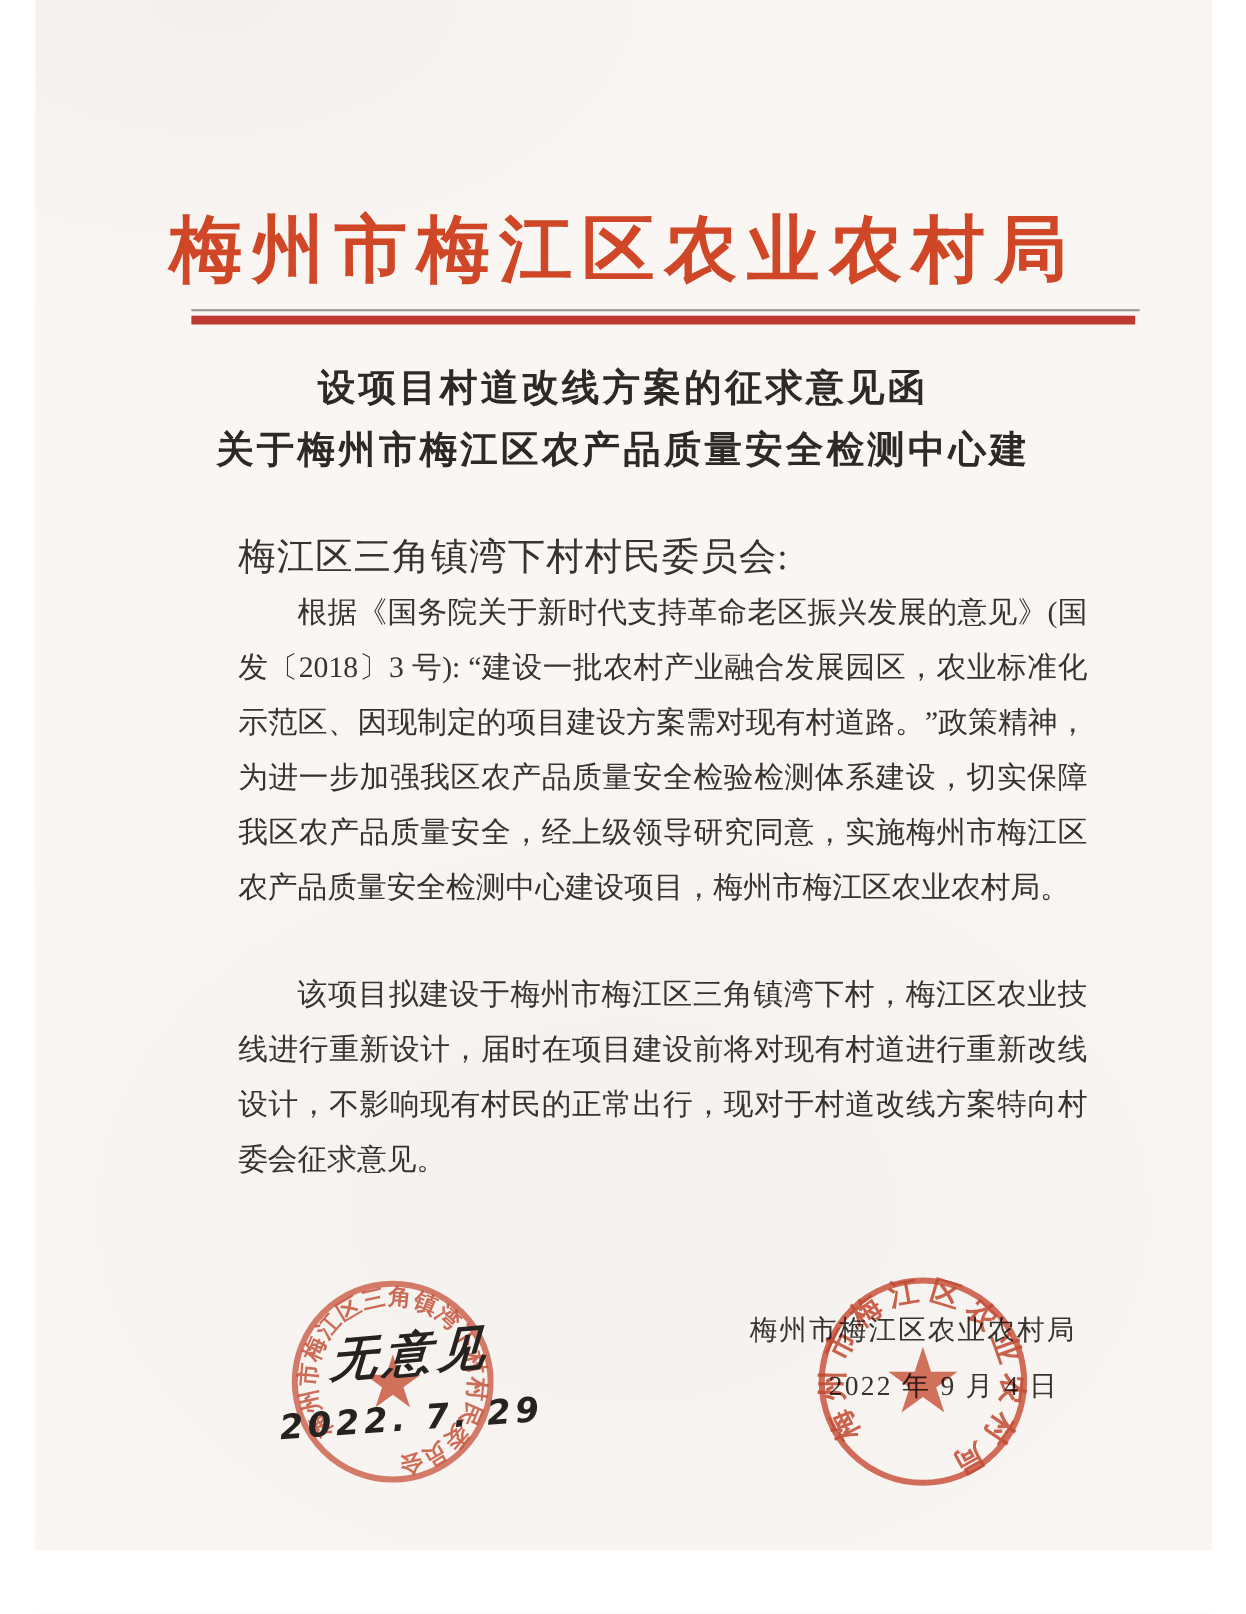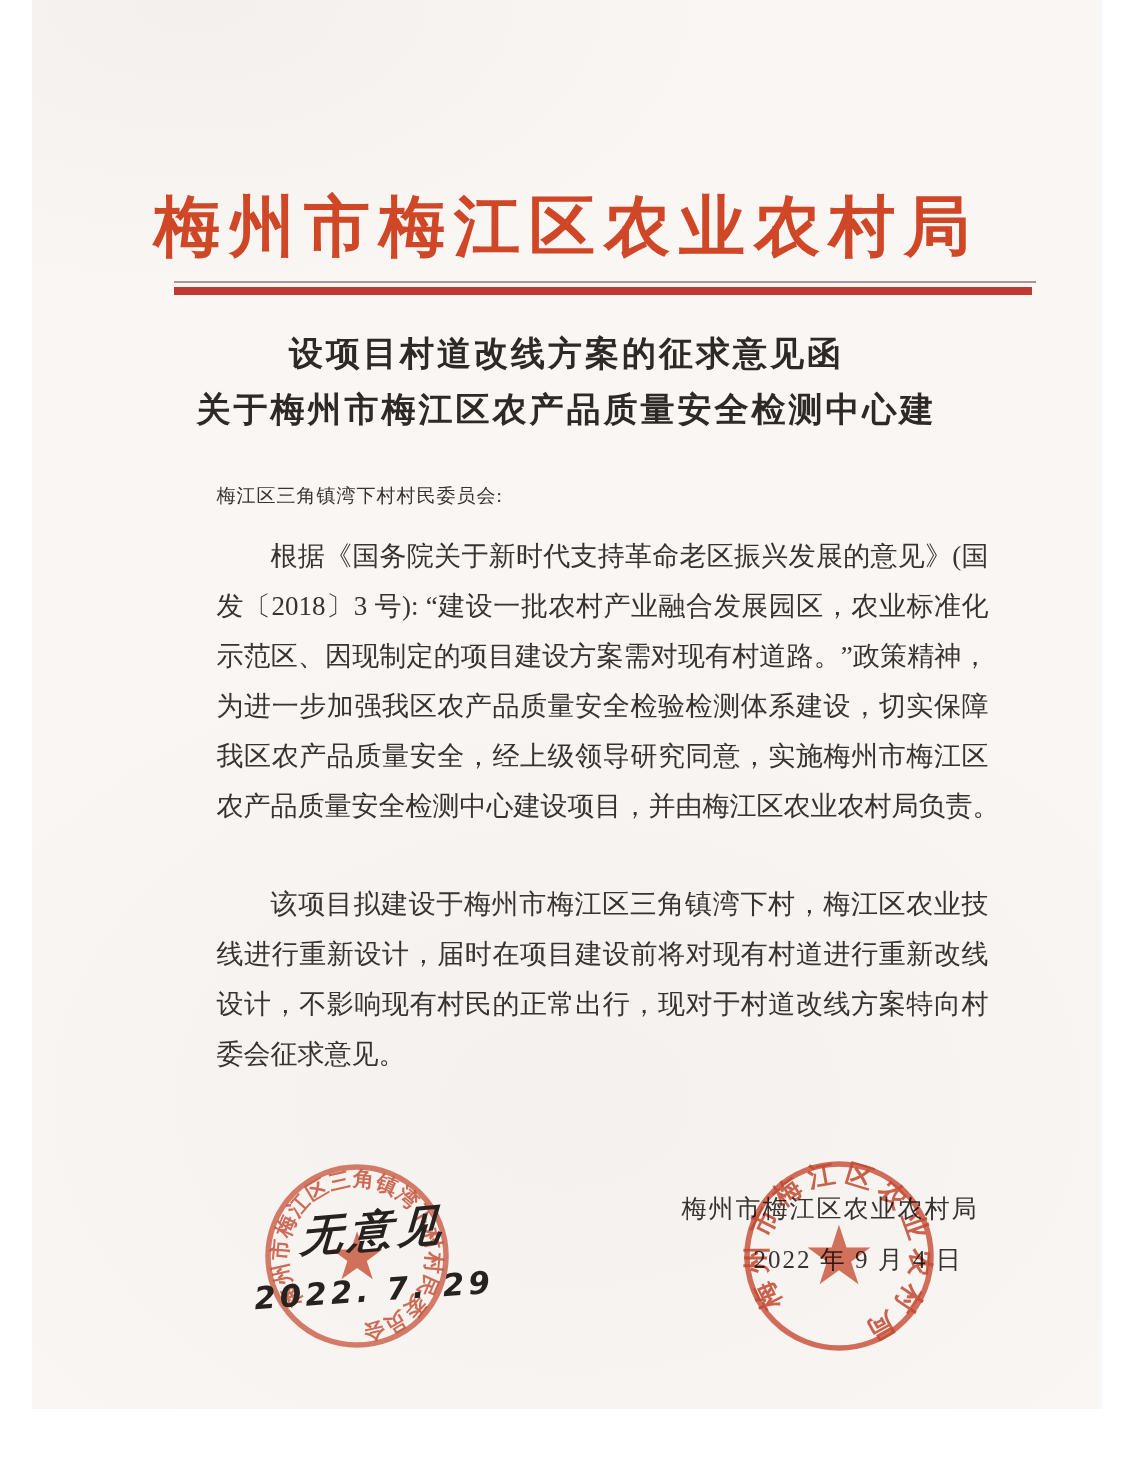--- a/index.html
+++ b/index.html
@@ -51,21 +51,21 @@
     font-size: 34px;
     font-weight: 700;
     color: #2d2a26;
     line-height: 56px;
     letter-spacing: 3px;
   }
   
   .salutation {
     position: absolute;
     top: 483px; left: 185px;
-    font-size: 19px;
+    font-size: 34px;
     color: #38332f;
     letter-spacing: 1px;
     white-space: nowrap;
   }
   .para {
     position: absolute;
     left: 185px; width: 772px;
     font-size: 27px;
     color: #38332f;
     line-height: 50px;
@@ -150,21 +150,21 @@
   </div>
 
   <div class="salutation">梅江区三角镇湾下村村民委员会:</div>
 
   <div class="para para-1">
     <div class="bodyline indent">根据《国务院关于新时代支持革命老区振兴发展的意见》(国</div>
     <div class="bodyline">发〔2018〕3 号): “建设一批农村产业融合发展园区，农业标准化</div>
     <div class="bodyline">示范区、因现制定的项目建设方案需对现有村道路。”政策精神，</div>
     <div class="bodyline">为进一步加强我区农产品质量安全检验检测体系建设，切实保障</div>
     <div class="bodyline">我区农产品质量安全，经上级领导研究同意，实施梅州市梅江区</div>
-    <div class="bodyline short">农产品质量安全检测中心建设项目，并由梅江区农业农村局负责。</div>
+    <div class="bodyline short">农产品质量安全检测中心建设项目，梅州市梅江区农业农村局。</div>
   </div>
 
   <div class="para para-2">
     <div class="bodyline indent">该项目拟建设于梅州市梅江区三角镇湾下村，梅江区农业技</div>
     <div class="bodyline">线进行重新设计，届时在项目建设前将对现有村道进行重新改线</div>
     <div class="bodyline">设计，不影响现有村民的正常出行，现对于村道改线方案特向村</div>
     <div class="bodyline short">委会征求意见。</div>
   </div>
 
   <div class="signature-agency">梅州市梅江区农业农村局</div>

